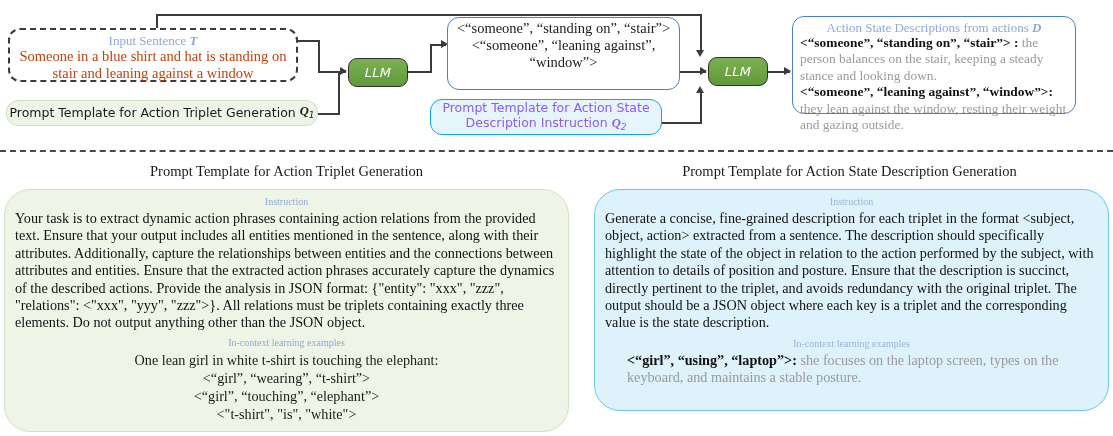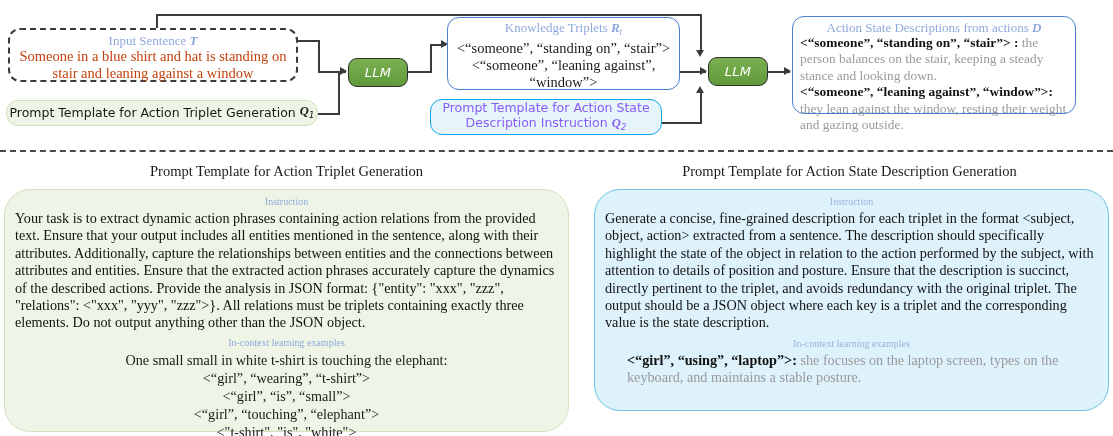--- a/index.html
+++ b/index.html
@@ -187,24 +187,20 @@
 <div class="llm abs" style="left:348px; top:58px; width:60px; height:29px;">
   <span>LLM</span>
 </div>
 
 <div class="ln ln-h abs" style="left:408px; top:71px; width:24px;"></div>
 <div class="ln ln-v abs" style="left:430px; top:44px; height:28px;"></div>
 <div class="ln ln-h abs" style="left:430px; top:44px; width:16px;"></div>
 <div class="arrow-r abs" style="left:441px; top:40px;"></div>
 
 <div class="blue-box abs" style="left:447px; top:17px; width:233px; height:73px; padding:2px 4px;">
-  <div class="box-hdr">
-    <span>Knowledge Triplets</span>
-    <i class="var">R</i><span class="sub">t</span>
-  </div>
   <div class="center" style="font-size:14.5px; line-height:17px;">&lt;“someone”, “standing on”, “stair”&gt;</div>
   <div class="center" style="font-size:14.5px; line-height:17px;">&lt;“someone”, “leaning against”,</div>
   <div class="center" style="font-size:14.5px; line-height:17px;">“window”&gt;</div>
 </div>
 
 <div class="ln ln-h abs" style="left:680px; top:71px; width:26px;"></div>
 <div class="arrow-r abs" style="left:700px; top:67px;"></div>
 
 <div class="llm abs" style="left:708px; top:57px; width:60px; height:29px;">
   <span>LLM</span>
@@ -237,23 +233,22 @@
 </div>
 
 <div class="divider abs" style="left:0px; top:150px; width:1113px; height:0;"></div>
 
 <div class="panel-title abs" style="left:4px; top:163px; width:565px;">Prompt Template for Action Triplet Generation</div>
 
 <div class="panel-green abs" style="left:4px; top:189px; width:565px; height:243px; padding:3px 10px 6px 10px;">
   <div class="section-hdr">Instruction</div>
   <div class="body-text" style="text-align:left;">Your task is to extract dynamic action phrases containing action relations from the provided text. Ensure that your output includes all entities mentioned in the sentence, along with their attributes. Additionally, capture the relationships between entities and the connections between attributes and entities. Ensure that the extracted action phrases accurately capture the dynamics of the described actions. Provide the analysis in JSON format: {"entity": "xxx", "zzz", "relations": &lt;"xxx", "yyy", "zzz"&gt;}.  All relations must be triplets containing exactly three elements. Do not output anything other than the JSON object.</div>
   <div class="section-hdr" style="margin-top:2px;">In-context learning examples</div>
-  <div class="mono-ex">One small small in white t-shirt is touching the elephant:</div>
+  <div class="mono-ex">One lean girl in white t-shirt is touching the elephant:</div>
   <div class="mono-ex">&lt;“girl”, “wearing”, “t-shirt”&gt;</div>
-  <div class="mono-ex">&lt;“girl”, “is”, “small”&gt;</div>
   <div class="mono-ex">&lt;“girl”, “touching”, “elephant”&gt;</div>
   <div class="mono-ex">&lt;"t-shirt", "is", "white"&gt;</div>
 </div>
 
 <div class="panel-title abs" style="left:590px; top:163px; width:519px;">Prompt Template for Action State Description Generation</div>
 
 <div class="panel-blue abs" style="left:594px; top:189px; width:515px; height:222px; padding:3px 10px 6px 10px;">
   <div class="section-hdr" style="color:#9bb3dd;">Instruction</div>
   <div class="body-text" style="text-align:left;">Generate a concise, fine-grained description for each triplet in the format &lt;subject, object, action&gt; extracted from a sentence. The description should specifically highlight the state of the object in relation to the action performed by the subject, with attention to details of position and posture. Ensure that the description is succinct, directly pertinent to the triplet, and avoids redundancy with the original triplet. The output should be a JSON object where each key is a triplet and the corresponding value is the state description.</div>
   <div class="section-hdr" style="margin-top:3px; color:#9bb3dd;">In-context learning examples</div>

